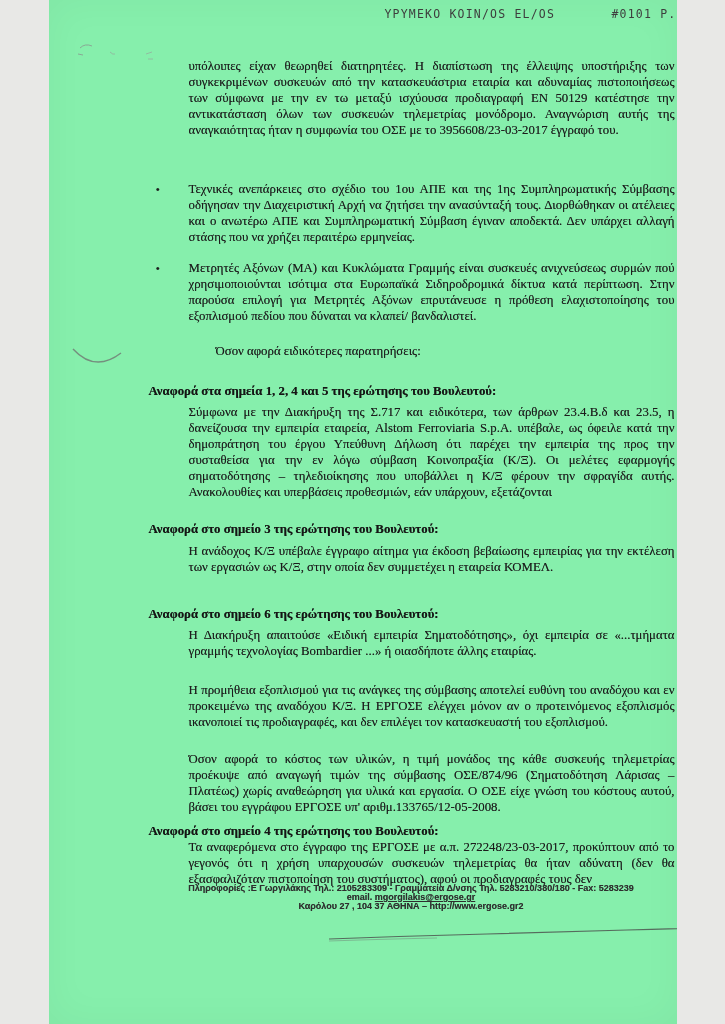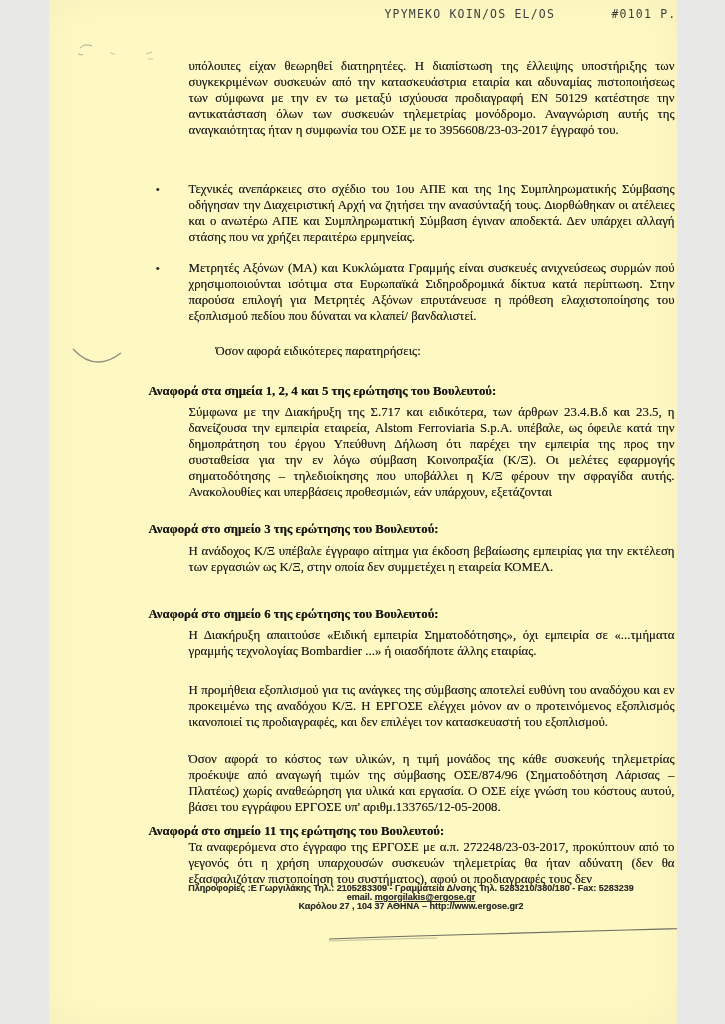--- a/index.html
+++ b/index.html
@@ -1,19 +1,19 @@
 <!DOCTYPE html>
 <html><head>
 <meta charset="utf-8">
 <style>
   html,body{margin:0;padding:0;background:#e8e8e6;}
   .page{
     position:relative;
     width:628px;height:1024px;
-    background:#fef9c3;
+    background:#86efac;
     margin:0 auto;
     overflow:hidden;
     font-family:"Liberation Serif", serif;
     color:#1c1c1c;
     box-shadow:inset 0 0 40px rgba(0,0,0,0.04);
   }
   
   .fax-header{
     position:absolute;top:7px;left:0;width:725px;height:18px;
     font-family:"DejaVu Sans Mono", monospace;
@@ -96,21 +96,21 @@
 
   <div class="sec-heading" style="top:521px;">Αναφορά στο σημείο 3 της ερώτησης του Βουλευτού:</div>
   <div class="para" style="top:543px;">Η ανάδοχος Κ/Ξ υπέβαλε έγγραφο αίτημα για έκδοση βεβαίωσης εμπειρίας για την εκτέλεση των εργασιών ως Κ/Ξ, στην οποία δεν συμμετέχει η εταιρεία ΚΟΜΕΛ.</div>
 
   <div class="sec-heading" style="top:606px;">Αναφορά στο σημείο 6 της ερώτησης του Βουλευτού:</div>
   <div class="para" style="top:627px;">Η Διακήρυξη απαιτούσε «Ειδική εμπειρία Σηματοδότησης», όχι εμπειρία σε «...τμήματα γραμμής τεχνολογίας Bombardier ...» ή οιασδήποτε άλλης εταιρίας.</div>
 
   <div class="para" style="top:682px;">Η προμήθεια εξοπλισμού για τις ανάγκες της σύμβασης αποτελεί ευθύνη του αναδόχου και εν προκειμένω της αναδόχου Κ/Ξ. Η ΕΡΓΟΣΕ ελέγχει μόνον αν ο προτεινόμενος εξοπλισμός ικανοποιεί τις προδιαγραφές, και δεν επιλέγει τον κατασκευαστή του εξοπλισμού.</div>
   <div class="para" style="top:751px;">Όσον αφορά το κόστος των υλικών, η τιμή μονάδος της κάθε συσκευής τηλεμετρίας προέκυψε από αναγωγή τιμών της σύμβασης ΟΣΕ/874/96 (Σηματοδότηση Λάρισας – Πλατέως) χωρίς αναθεώρηση για υλικά και εργασία. Ο ΟΣΕ είχε γνώση του κόστους αυτού, βάσει του εγγράφου ΕΡΓΟΣΕ υπ' αριθμ.133765/12-05-2008.</div>
 
-  <div class="sec-heading" style="top:823px;">Αναφορά στο σημείο 11 της ερώτησης του Βουλευτού:</div>
+  <div class="sec-heading" style="top:823px;">Αναφορά στο σημείο 4 της ερώτησης του Βουλευτού:</div>
   <div class="para" style="top:839px;">Τα αναφερόμενα στο έγγραφο της ΕΡΓΟΣΕ με α.π. 272248/23-03-2017, προκύπτουν από το γεγονός ότι η χρήση υπαρχουσών συσκευών τηλεμετρίας θα ήταν αδύνατη (δεν θα εξασφαλιζόταν πιστοποίηση του συστήματος), αφού οι προδιαγραφές τους δεν</div>
 
   <div class="footer-line" style="top:883px;">Πληροφορίες :Ε Γωργιλάκης  Τηλ.: 2105283309  - Γραμματεία Δ/νσης  Τηλ. 5283210/380/180  - Fax: 5283239</div>
   <div class="footer-line footer-email" style="top:892px;">
     <span>email.</span>
     <span class="email-text">mgorgilakis@ergose.gr</span>
   </div>
   <div class="footer-line" style="top:901px;">Καρόλου 27 , 104 37 ΑΘΗΝΑ – http://www.ergose.gr2</div>
 
   <svg class="artifact" style="left:278px;top:920px;" width="440" height="24" viewBox="0 0 440 24">

